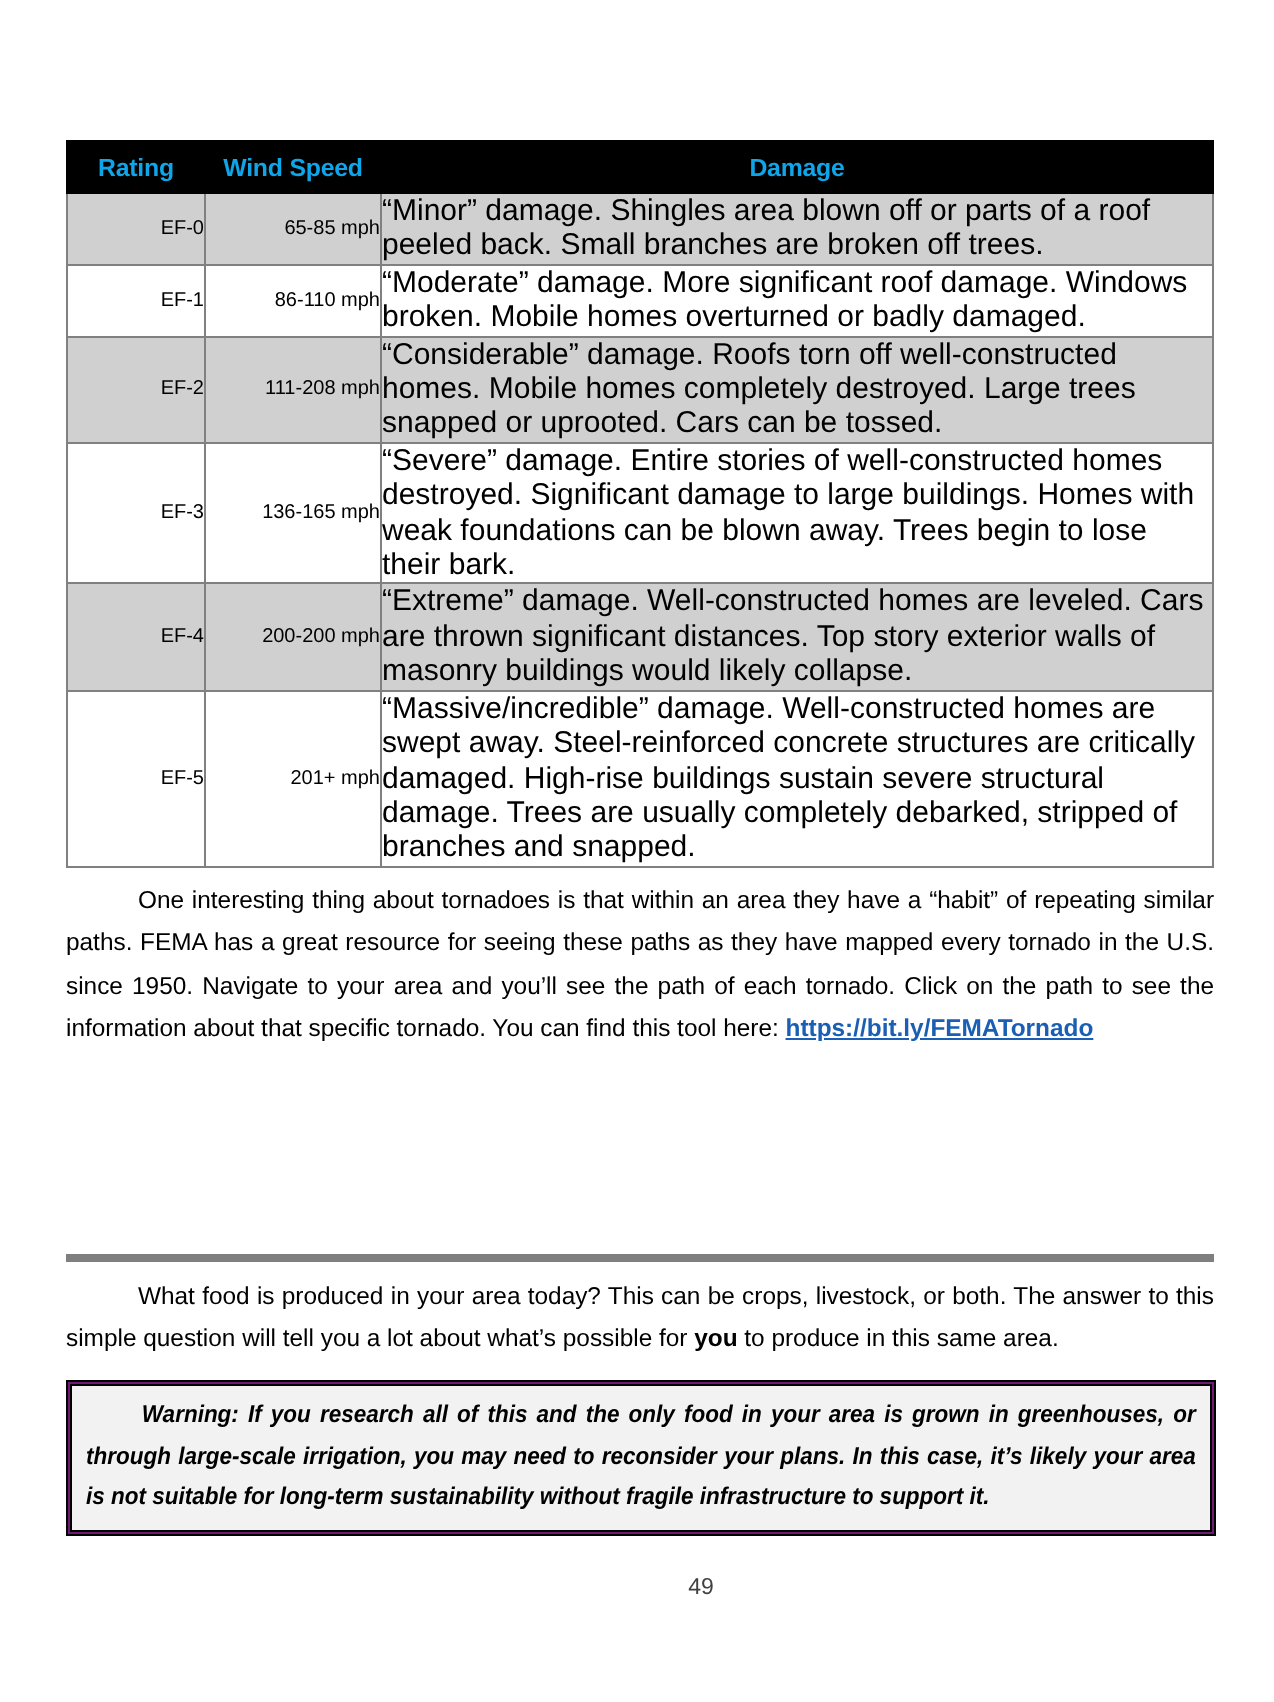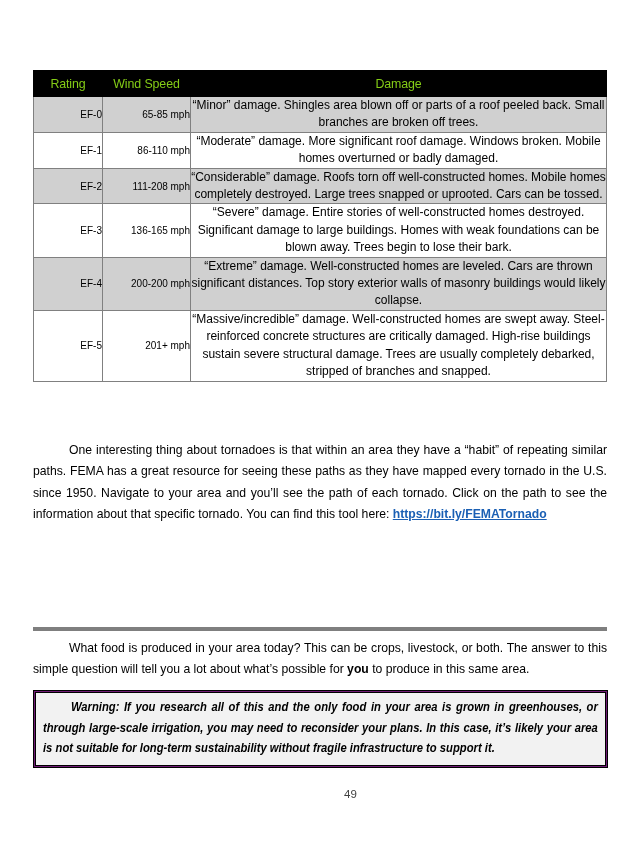--- a/index.html
+++ b/index.html
@@ -50,22 +50,22 @@
     table-layout: fixed;
     font-size: 11.6px;
   }
   .ef-table td, .ef-table th {
     border: 1px solid #808080;
     vertical-align: middle;
     padding: 0;
   }
   .ef-table thead th {
     background: #000000;
-    color: #84cc16;
-    font-weight: normal;
+    color: #0ea5e9;
+    font-weight: bold;
     font-size: 12.4px;
     height: 25px;
     border: 1px solid #000000;
     text-align: center;
     letter-spacing: -0.1px;
   }
   .col-rating   { width: 68px; }
   .col-wind     { width: 87px; }
   .col-damage   { width: auto; }
 
@@ -74,24 +74,24 @@
   }
   .ef-table tbody tr.plain td {
     background: #ffffff;
   }
   .cell-rating, .cell-wind {
     text-align: right;
     font-size: 10px;
     padding: 3px 2px;
   }
   .cell-damage {
-    text-align: center;
+    text-align: left;
     padding: 4px 6px 4px 7px;
     line-height: 17.4px;
-    font-size: 12px;
+    font-size: 15px;
   }
 
   
   .body-para {
     position: absolute;
     left: 33px;
     width: 574px;
     font-size: 12.2px;
     line-height: 21.3px;
     text-align: justify;

